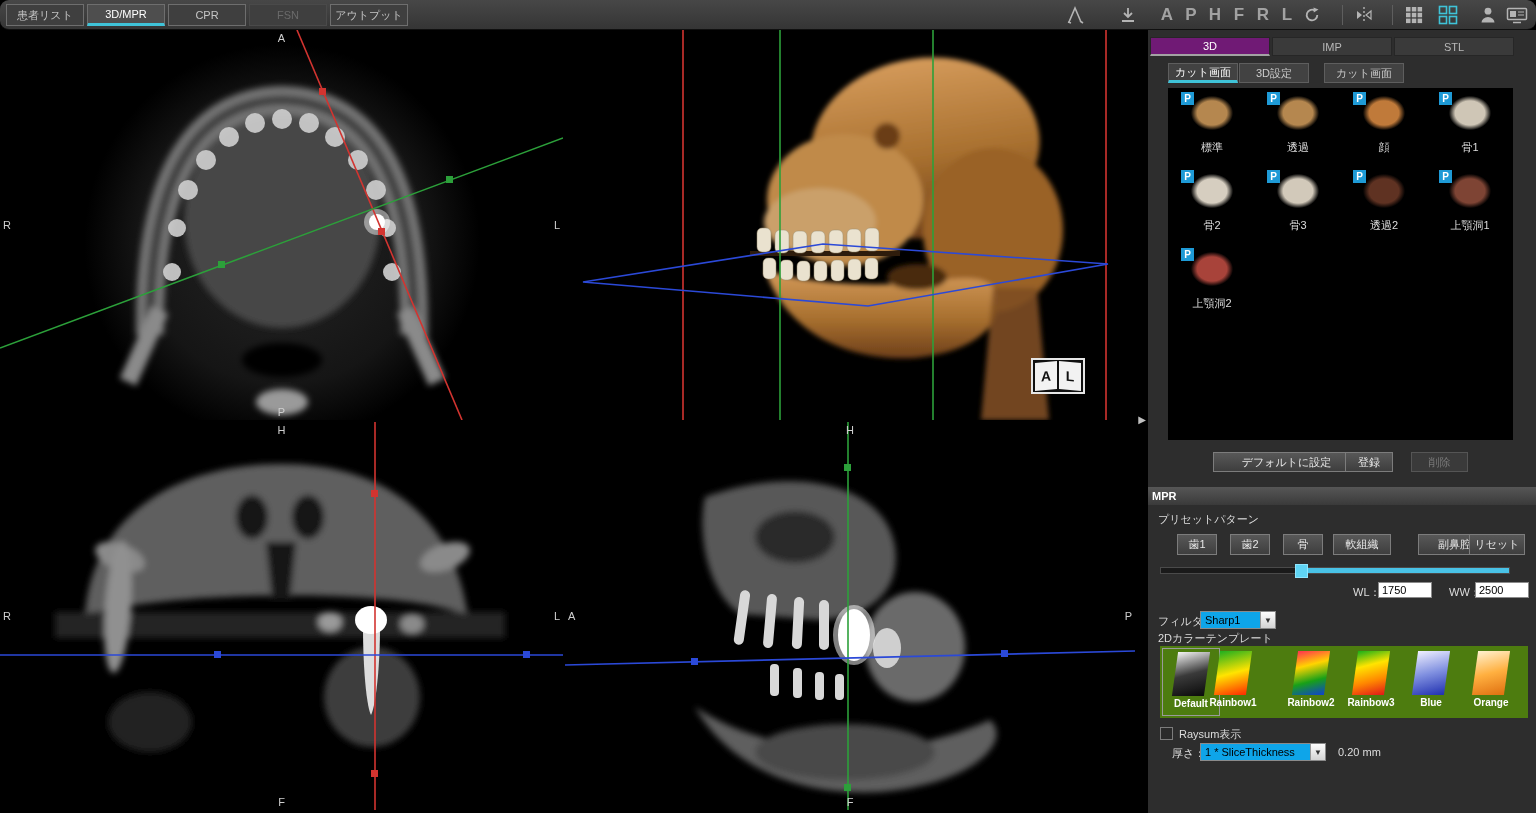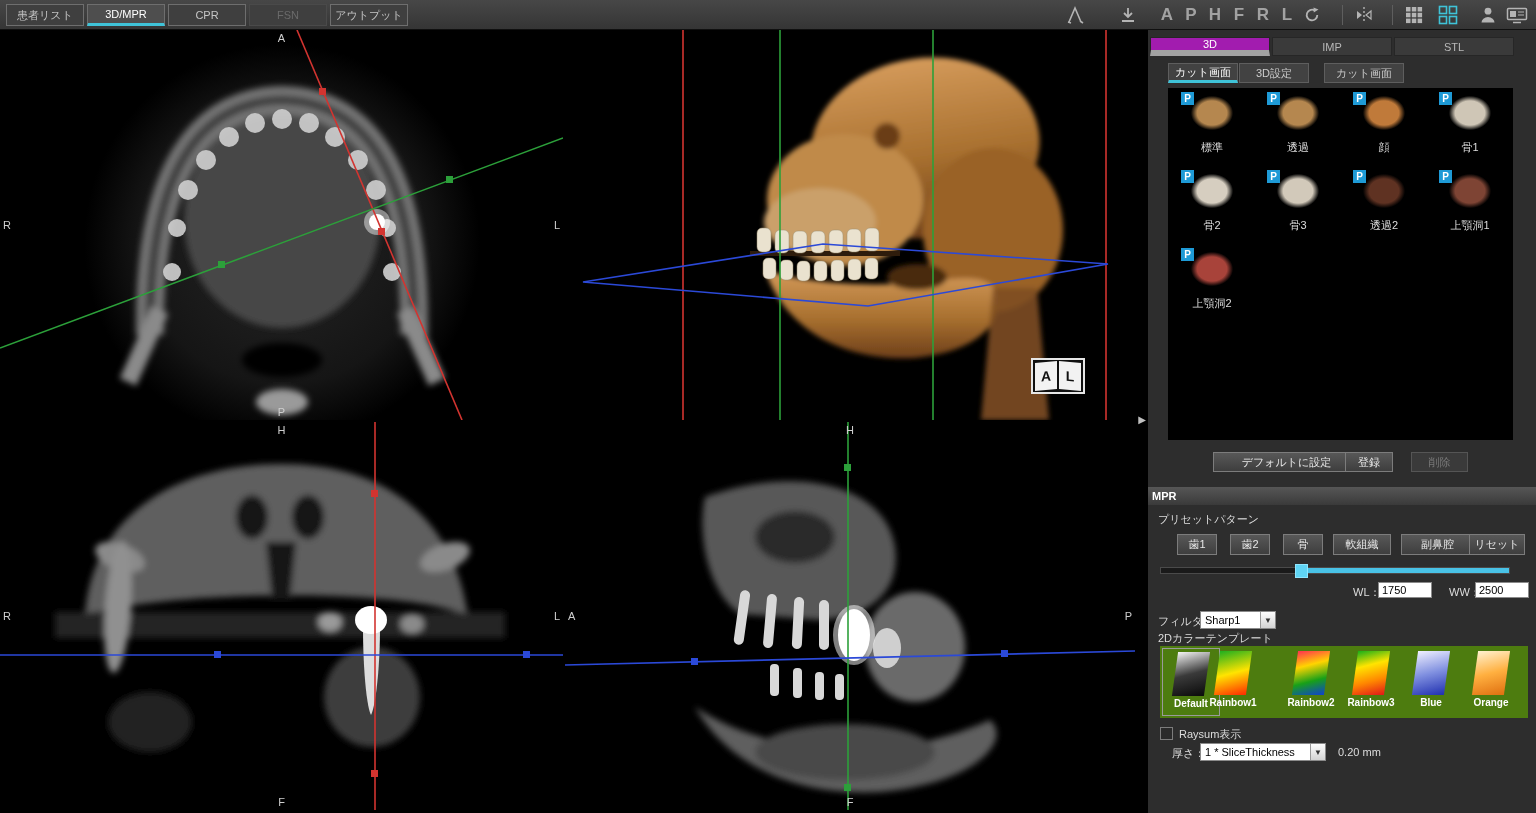--- a/index.html
+++ b/index.html
@@ -2,21 +2,21 @@
 <html><head>
 <meta charset="utf-8">
 <style>
   * { margin:0; padding:0; box-sizing:border-box; }
   html,body { background:#000; }
   body { font-family:"Liberation Sans","DejaVu Sans",sans-serif; }
   .app { position:relative; width:1536px; height:813px; background:#000; overflow:hidden; }
 
   
   .toolbar { position:absolute; left:0; top:0; width:1536px; height:30px;
-    background:linear-gradient(#474747,#353535); border-bottom:1px solid #101010; }
+    background:linear-gradient(#474747,#353535); border-bottom:1px solid #101010;border-radius:9px; }
   .tab { position:absolute; top:4px; height:22px; width:78px; background:#3f3f3f;
     border:1px solid #6e6e6e; color:#c6c6c6; font-size:11px; display:flex;
     align-items:center; justify-content:center; cursor:pointer; }
   .tab.active { background:#4e4e4e; color:#fff; border-bottom:3px solid #3fc3d8; }
   .tab.disabled { color:#6a6a6a; border-color:#4a4a4a; cursor:default; }
   .tbicon { position:absolute; top:4px; width:24px; height:22px; display:flex;
     align-items:center; justify-content:center; cursor:pointer; }
   .oletter { position:absolute; top:4px; width:22px; height:22px; font-size:17px;
     font-weight:bold; color:#a2a2a2; text-align:center; line-height:22px; cursor:pointer; }
   .tbsep { position:absolute; top:5px; width:1px; height:20px; background:#5e5e5e; }
@@ -43,21 +43,21 @@
   .ocube .cell:last-child { transform:skewY(5deg); }
 
   .collapse { position:absolute; left:1136px; top:410px; width:12px; height:20px;
     color:#c0c0c0; font-size:10px; line-height:20px; text-align:center; cursor:pointer; z-index:8; }
 
   
   .panel { position:absolute; left:1148px; top:30px; width:388px; height:783px; background:#2d2d2d; }
   .ptab { position:absolute; top:7px; height:19px; width:120px; background:#3a3a3a;
     border:1px solid #262626; color:#b8b8b8; font-size:11px; display:flex;
     align-items:center; justify-content:center; cursor:pointer; }
-  .ptab.active { background:#a21caf; color:#fff; border-bottom:6px solid #a3a3a3; }
+  .ptab.active { background:#701a75; color:#fff; border-bottom:2px solid #a3a3a3; }
   .pstab { position:absolute; top:33px; height:20px; background:#424242; border:1px solid #5e5e5e;
     color:#cccccc; font-size:11px; display:flex; align-items:center; justify-content:center; cursor:pointer; }
   .pstab.active { border-bottom:3px solid #3fc3d8; color:#fff; }
 
   .tplbox { position:absolute; left:20px; top:58px; width:345px; height:352px; background:#000; }
   .tplcell { position:absolute; width:86px; height:78px; cursor:pointer; }
   .thumbwrap { position:relative; width:46px; height:40px; margin:3px auto 0; }
   .thumb { width:46px; height:40px; }
   .badge { position:absolute; left:-8px; top:-3px; width:13px; height:13px; background:#1e9ad6;
     color:#fff; font-size:10px; font-weight:bold; display:flex; align-items:center;
@@ -78,21 +78,21 @@
 
   .slider { position:absolute; left:12px; top:537px; width:350px; height:7px;
     background:#1a1a1a; border:1px solid #4a4a4a; cursor:pointer; }
   .slider-fill { position:absolute; left:140px; right:0; top:0; bottom:0; background:#49c2e6; }
   .slider-handle { position:absolute; left:134px; top:-4px; width:13px; height:14px;
     background:#5fd4f4; border:1px solid #8fe6ff; }
 
   .tinput { position:absolute; height:16px; background:#fff; border:1px solid #8a8a8a;
     color:#000; font-size:11px; padding:0 3px; font-family:"Liberation Sans",sans-serif; }
 
-  .dropdown { position:absolute; height:18px; background:#ffffff; border:1px solid #8a8a8a;
+  .dropdown { position:absolute; height:18px; background:#0ea5e9; border:1px solid #8a8a8a;
     display:flex; cursor:pointer; }
   .dd-text { flex:1; color:#000; font-size:11px; padding:2px 4px; white-space:nowrap; overflow:hidden; }
   .dd-arrow { width:15px; background:linear-gradient(#fdfdfd,#d4d4d4); border-left:1px solid #999;
     color:#333; font-size:8px; display:flex; align-items:center; justify-content:center; }
 
   .colorstrip { position:absolute; left:12px; top:616px; width:368px; height:72px; background:#4d7c0f; }
   .swcell { position:absolute; top:2px; width:58px; height:68px; cursor:pointer; }
   .swcell.selected { border:1px solid #9a9a9a; }
   .swatch { width:32px; height:44px; margin:3px auto 0; transform:skewX(-8deg); }
   .swlabel { margin-top:2px; text-align:center; color:#fff; font-size:10px; font-weight:bold; }
@@ -468,21 +468,21 @@
     <div class="pbtn disabled" style="left:263px;top:422px;width:57px">削除</div>
 
     <div class="mprheader">MPR</div>
 
     <span class="plabel" style="left:10px;top:482px">プリセットパターン</span>
 
     <div class="pbtn preset" style="left:29px;width:40px">歯1</div>
     <div class="pbtn preset" style="left:82px;width:40px">歯2</div>
     <div class="pbtn preset" style="left:135px;width:40px">骨</div>
     <div class="pbtn preset" style="left:185px;width:58px">軟組織</div>
-    <div class="pbtn preset" style="left:253px;width:73px">副鼻腔</div>
+    <div class="pbtn preset" style="left:270px;width:73px">副鼻腔</div>
     <div class="pbtn preset" style="left:321px;width:56px">リセット</div>
 
     <div class="slider">
       <div class="slider-fill"></div>
       <div class="slider-handle"></div>
     </div>
 
     <span class="plabel" style="left:205px;top:555px">WL：</span>
     <input class="tinput" style="left: 230px; top: 552px; width: 54px;" value="1750">
     <span class="plabel" style="left:301px;top:555px">WW：</span>

